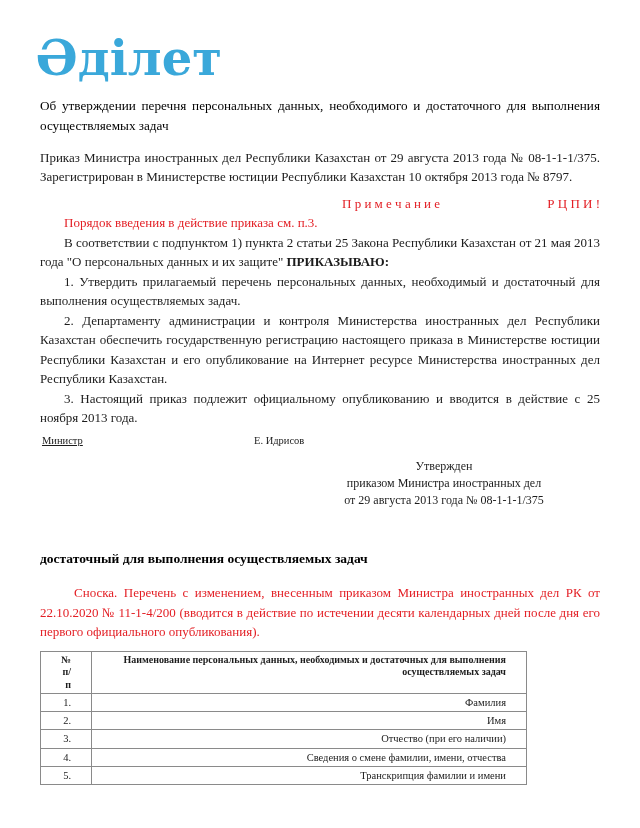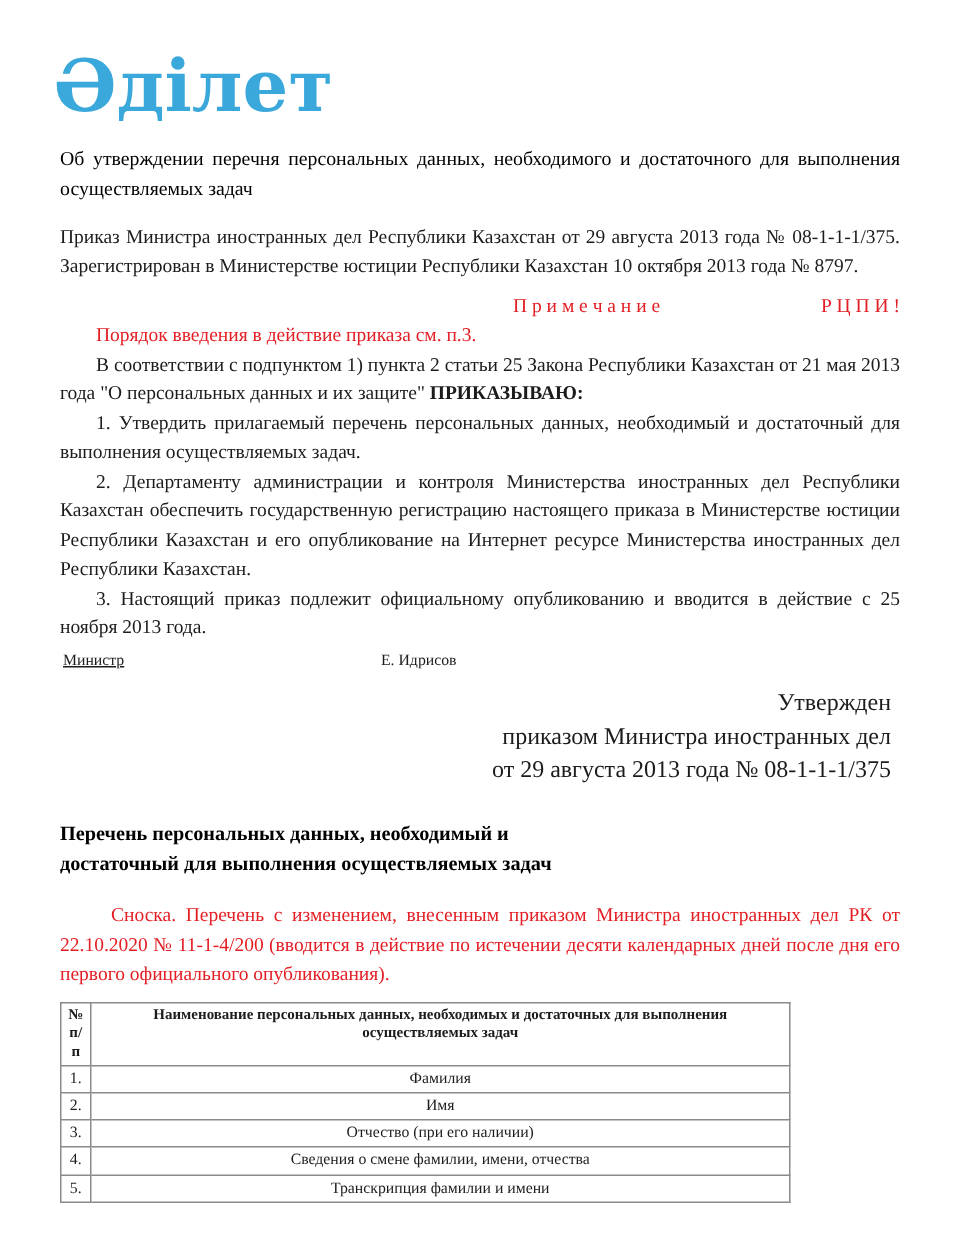--- a/index.html
+++ b/index.html
@@ -34,35 +34,35 @@
   .note-line {
     display: flex; justify-content: space-between;
     margin-left: 302px;
   }
   .indent { text-indent: 24px; }
   .indent2 { text-indent: 34px; }
   .sig-row { display: flex; font-size: 10.5px; margin: 5px 0 10px 2px; }
   .sig-title { width: 212px; text-decoration: underline; }
   .approval {
     width: 300px; margin: 8px 6px 20px auto;
-    text-align: right; font-size: 16px; line-height: 1.4; color: #1c1c1c;
+    text-align: center; font-size: 12px; line-height: 1.4; color: #1c1c1c;
   }
   h2.list-heading {
     font-size: 13.5px; font-weight: bold; color: #000;
     margin: 4px 0 14px 0; line-height: 1.5;
   }
   .footnote { margin-bottom: 9px; }
   table.data {
     border-collapse: collapse; width: 487px;
     font-size: 10.5px; line-height: 1.25; margin-top: 4px;
     color: #1c1c1c;
   }
   table.data th, table.data td {
     border: 1px solid #8a8a8a;
-    padding: 2px 4px; vertical-align: top; text-align: center;
+    padding: 2px 20px; vertical-align: top; text-align: right;
     font-weight: normal;
   }
   table.data th { font-weight: bold; font-size: 10px; }
   th.num { width: 20px; word-break: break-all; }
   td.numcell { width: 20px; }
 </style>
 </head>
 <body>
 
 <div class="page">
@@ -99,21 +99,21 @@
     <span>Е. Идрисов</span>
   </div>
 
   <div class="approval">
     <div>Утвержден</div>
     <div>приказом Министра иностранных дел</div>
     <div>от 29 августа 2013 года № 08-1-1-1/375</div>
   </div>
 
   <h2 class="list-heading">
-    <span>Перечень персональных данных, необходимый и</span><br>
+    <br>
     <span>достаточный для выполнения осуществляемых задач</span>
   </h2>
 
   <p class="red justify indent2 footnote">Сноска. Перечень с изменением, внесенным приказом Министра иностранных дел РК от 22.10.2020 № 11-1-4/200 (вводится в действие по истечении десяти календарных дней после дня его первого официального опубликования).</p>
 
   <table class="data">
     <thead>
       <tr>
         <th class="num">№ п/п</th>
         <th class="name">Наименование персональных данных, необходимых и достаточных для выполнения осуществляемых задач</th>

